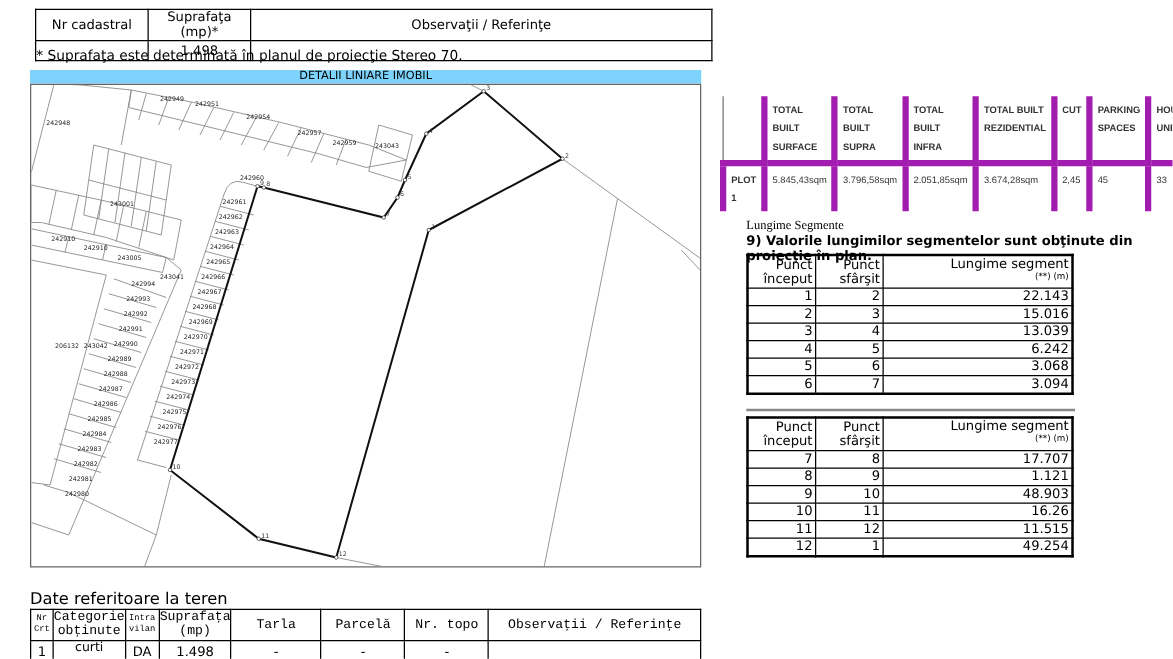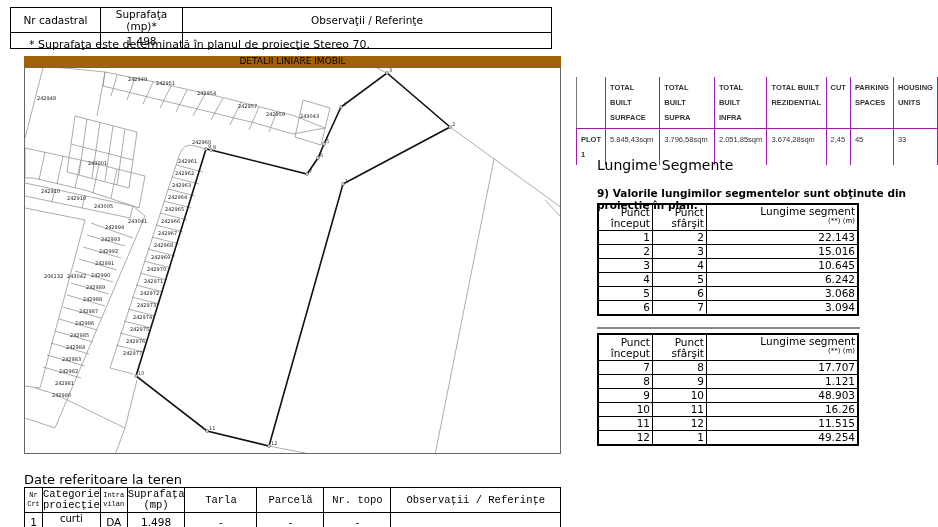--- a/index.html
+++ b/index.html
@@ -1,37 +1,37 @@
 <!DOCTYPE html>
 <html><head>
 <meta charset="utf-8">
 <style>
   html, body { margin:0; padding:0; }
   body { width:938px; height:527px; overflow:hidden; background:#ffffff; position:relative; font-family:"DejaVu Sans", sans-serif; color:#000; }
   .abs { position:absolute; }
   table { border-collapse:collapse; }
   
-  #cad-table { left:10px; top:7px; width:542px; font-size:10.5px; }
+  #cad-table { left:28px; top:7px; width:542px; font-size:10.5px; }
   #cad-table td, #cad-table th { border:1.5px solid #000; text-align:center; font-weight:normal; padding:0; }
   #cad-table th { height:13px; }
   #cad-table td { height:15px; }
   #footnote { left:29px; top:38px; font-size:11px; }
   
-  #map-title { left:24px; top:56px; width:537px; height:11px; background:#a16207; font-size:9px; text-align:center; line-height:11px; }
+  #map-title { left:24px; top:56px; width:537px; height:11px; background:#7dd3fc; font-size:9px; text-align:center; line-height:11px; }
   #map { left:24px; top:67px; width:537px; height:387px; border:1px solid #666; box-sizing:border-box; background:#fff; overflow:hidden; }
   #map svg { position:absolute; left:0; top:0; }
   
   #stats { left:576px; top:77px; font-family:"Liberation Sans", sans-serif; font-size:7.5px; color:#333; }
-  #stats td { border:1px solid #a21caf; vertical-align:top; padding:3px 4px; font-weight:bold; line-height:15px; }
+  #stats td { border:5px solid #a21caf; vertical-align:top; padding:3px 4px; font-weight:bold; line-height:15px; }
   #stats tr.data td { font-weight:normal; height:24px; border-bottom:none; }
   #stats tr.data td:first-child { font-weight:bold; }
   #stats tr.head td { height:42px; border-top:none; }
   #stats tr.head td:first-child { border-left:1px solid #777; }
   
-  #seg-title { left:597px; top:157px; font-size:14px; }
+  #seg-title { left:597px; top:175px; font-size:10px;font-family:Liberation Serif, serif; }
   #seg-sub { left:597px; top:187px; font-size:10.5px; font-weight:bold; }
   .segtable { font-size:10.5px; }
   .segtable th, .segtable td { border:1px solid #000; text-align:right; padding:0 2px; font-weight:normal; }
   .segtable { border:2px solid #000; }
   .segtable th { line-height:11px; height:24px; vertical-align:middle;text-align:right; }
   .segtable th.len { vertical-align:top; padding-top:1px;margin-top:38px; }
   .segtable th .unit { font-size:7px; display:block; line-height:9px; }
   .segtable td { height:13px; line-height:13px; }
   .segtable th:nth-child(1), .segtable td:nth-child(1) { width:49px; }
   .segtable th:nth-child(2), .segtable td:nth-child(2) { width:49px; }
@@ -269,21 +269,21 @@
         <td>22.143</td>
       </tr>
       <tr>
         <td>2</td>
         <td>3</td>
         <td>15.016</td>
       </tr>
       <tr>
         <td>3</td>
         <td>4</td>
-        <td>10.645</td>
+        <td>13.039</td>
       </tr>
       <tr>
         <td>4</td>
         <td>5</td>
         <td>6.242</td>
       </tr>
       <tr>
         <td>5</td>
         <td>6</td>
         <td>3.068</td>
@@ -338,21 +338,21 @@
         <td>49.254</td>
       </tr>
     </tbody>
 </table>
 
 <div id="teren-title" class="abs">Date referitoare la teren</div>
 <table id="teren" class="abs">
   <tbody>
       <tr>
     <th class="tiny" style="width:17px"><span>Nr</span><br><span>Crt</span></th>
-    <th style="width:55px"><span>Categorie</span><br><span>proiecţie</span></th>
+    <th style="width:55px"><span>Categorie</span><br><span>obţinute</span></th>
     <th class="tiny" style="width:26px"><span>Intra</span><br><span>vilan</span></th>
     <th style="width:54px"><span>Suprafaţa</span><br><span>(mp)</span></th>
     <th style="width:71px">Tarla</th>
     <th style="width:66px">Parcelă</th>
     <th style="width:66px">Nr. topo</th>
     <th>Observaţii / Referinţe</th>
   </tr>
   <tr>
     <td>1</td>
     <td style="vertical-align:top;font-size:10px;line-height:11px">curti</td>

